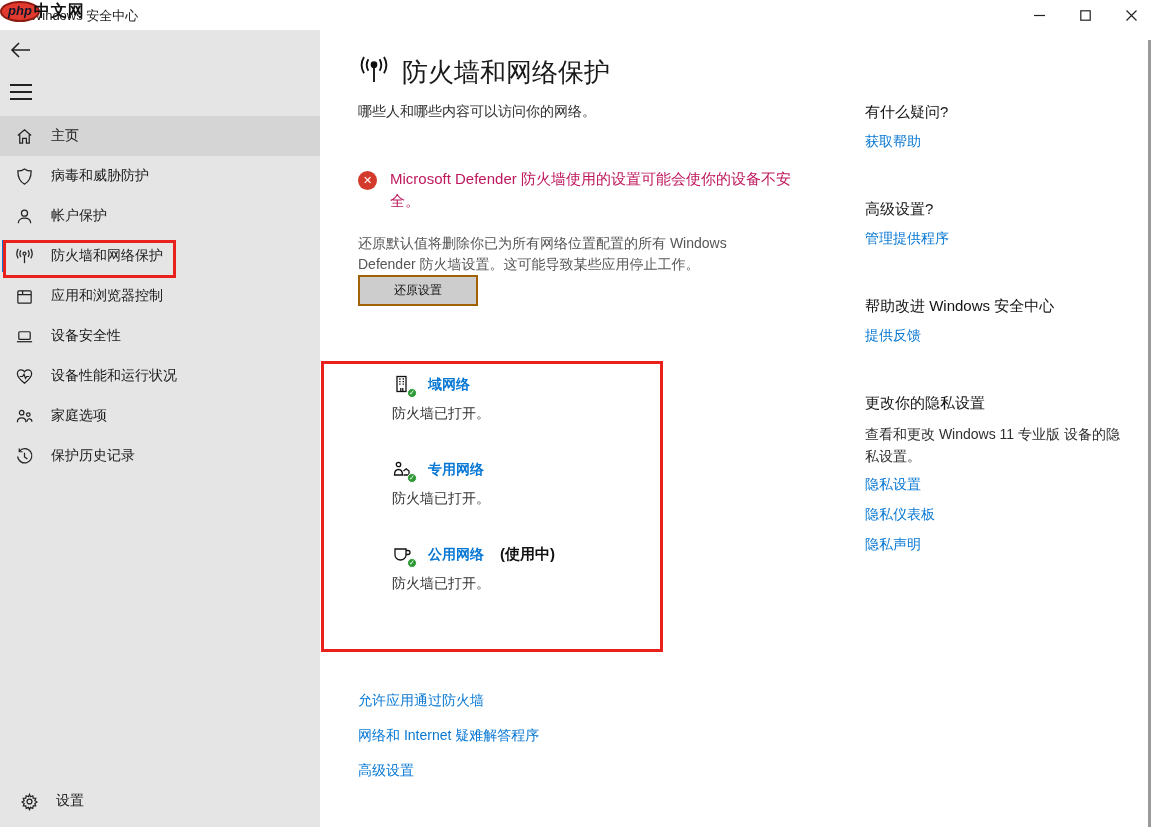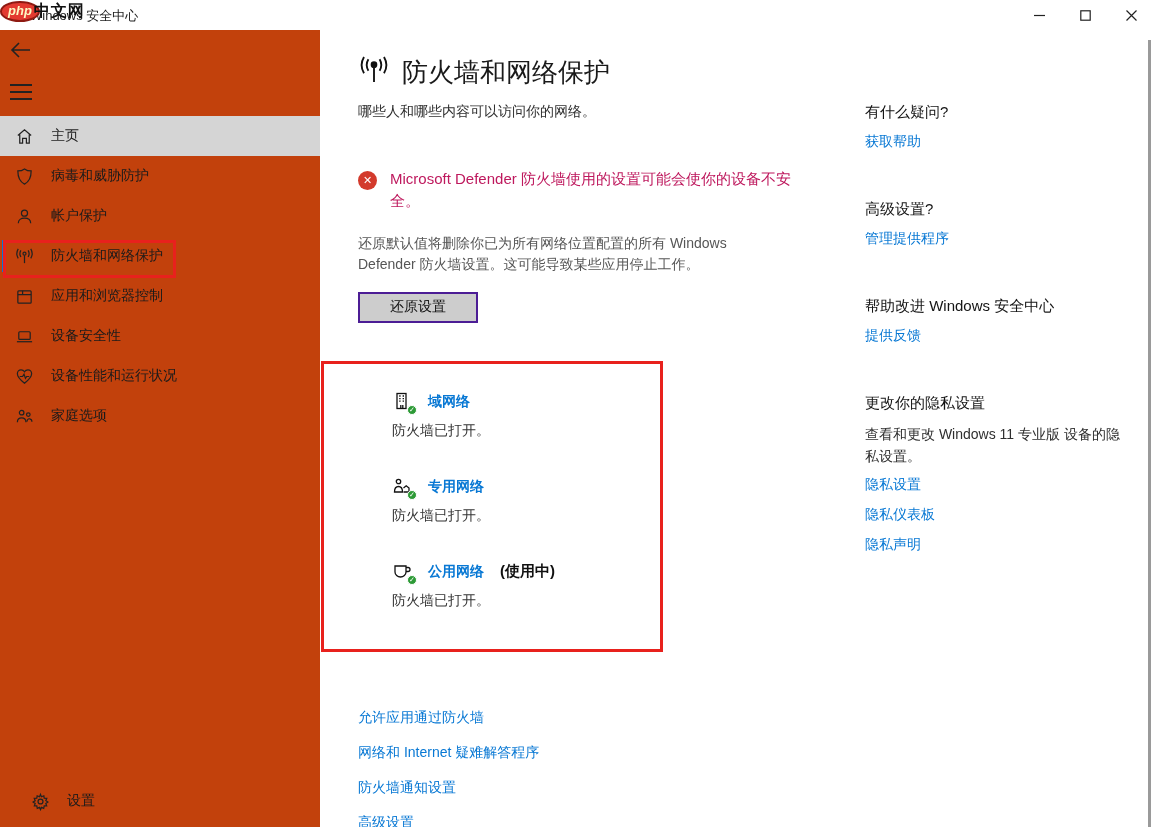--- a/index.html
+++ b/index.html
@@ -1,52 +1,52 @@
 <!DOCTYPE html>
 <html><head>
 <meta charset="utf-8">
 <style>
   * { margin:0; padding:0; box-sizing:border-box; }
   html,body { width:1154px; height:827px; overflow:hidden;
     font-family:"Liberation Sans","DejaVu Sans",sans-serif; background:#ffffff; color:#1b1b1b; }
   .titlebar { position:absolute; left:0; top:0; width:1154px; height:30px; background:#ffffff; z-index:30; }
   .title-base { position:absolute; left:30px; top:7px; font-size:13px; color:#1b1b1b; white-space:nowrap; }
   .wm { position:absolute; left:0; top:0; height:22px; display:flex; align-items:center; z-index:2; }
-  .wm-logo { display:inline-block; background:#e33a30; border:2px solid #8f1a12; color:#fef9c3;
+  .wm-logo { display:inline-block; background:#e33a30; border:2px solid #8f1a12; color:#0f172a;
     font-weight:bold; font-style:italic; font-size:13px; border-radius:50%; padding:1px 6px 2px 6px; line-height:14px; }
   .wm-text { font-size:16px; font-weight:bold; color:#111; margin-left:-6px; letter-spacing:1px; }
   .win-controls { position:absolute; right:0; top:0; height:30px; display:flex; }
   .win-btn { width:46px; height:30px; display:flex; align-items:center; justify-content:center;
     font-size:13px; color:#222; }
-  .sidebar { position:absolute; left:0; top:30px; width:320px; height:797px; background:#c2410c; }
+  .sidebar { position:absolute; left:0; top:30px; width:320px; height:797px; background:#e5e5e5; }
   .back-btn { margin:7px 0 0 9px; font-size:20px; width:28px; height:26px; display:flex; align-items:center; }
   .hamburger { margin:21px 0 0 10px; width:22px; height:16px; display:flex; flex-direction:column; justify-content:space-between; }
   .hamburger span { display:block; height:2px; background:#222; }
   .nav { margin-top:16px; }
   .nav-item { position:relative; height:40px; display:flex; align-items:center; padding-left:13px; font-size:14px; cursor:default; }
   .nav-item.selected-home { background:#d5d5d5; }
   .nav-item .accent { position:absolute; left:2px; top:4px; width:4px; height:32px; background:#0878d4; display:none; }
   .nav-item.current .accent { display:block; }
   .nav-icon { width:22px; height:22px; margin-right:16px; display:flex; align-items:center; justify-content:center; flex:0 0 22px; color:#222; }
   .nav-icon svg { width:19px; height:19px; stroke:#222; fill:none; stroke-width:1.3; }
-  .settings-item { position:absolute; left:16px; bottom:9px; width:320px; height:34px; display:flex; align-items:center; padding-left:13px; font-size:14px; }
+  .settings-item { position:absolute; left:5px; bottom:9px; width:320px; height:34px; display:flex; align-items:center; padding-left:13px; font-size:14px; }
   .red-box-sidebar { position:absolute; left:3px; top:240px; width:173px; height:38px; border:3px solid #e8211d; z-index:20; pointer-events:none; }
   .red-box-main { position:absolute; left:321px; top:361px; width:342px; height:291px; border:3px solid #e8211d; z-index:20; pointer-events:none; }
   .main { position:absolute; left:320px; top:30px; width:560px; height:797px; background:#fff; padding:24px 0 0 38px; }
   .page-title-row { display:flex; align-items:center; gap:12px; }
   .page-title-icon svg { width:32px; height:32px; }
   .page-title { font-size:26px; font-weight:500; color:#191919; }
   .page-subtitle { margin-top:13px; font-size:14px; color:#2f2f2f; }
   .alert-row { margin-top:47px; display:flex; gap:13px; width:452px; }
   .alert-icon { flex:0 0 19px; width:19px; height:19px; margin-top:3px; background:#d33a2c; border-radius:50%;
     color:#fff; font-size:11px; font-weight:bold; display:flex; align-items:center; justify-content:center; line-height:1; }
   .alert-text { font-size:15px; color:#be185d; line-height:1.45; }
   .restore-desc { margin-top:21px; width:408px; font-size:14px; color:#565656; line-height:1.5; }
-  .restore-btn { margin-top:17px; width:120px; height:31px; background:#cdcdcd; border:2px solid #4c1d95;
-    font-size:14px; color:#111; font-family:inherit; }
+  .restore-btn { width:120px; height:31px; background:#cdcdcd; border:2px solid #a16207;
+    font-size:12px; color:#111; font-family:inherit; }
   .net-box { margin-left:-37px; margin-top:42px; width:280px; height:291px; padding:26px 0 0 71px; }
   .net-block { margin-bottom:36px; }
   .net-head { display:flex; align-items:center; gap:14px; }
   .net-icon { position:relative; width:22px; height:22px; }
   .net-icon svg { width:20px; height:20px; }
   .net-badge { position:absolute; right:-3px; bottom:-2px; width:10px; height:10px; background:#2d9a36; border-radius:50%;
     color:#fff; font-size:7px; display:flex; align-items:center; justify-content:center; line-height:1; border:1px solid #fff; }
   .net-name { font-size:17px; font-weight:600; color:#0878d4; }
   .net-suffix { font-size:15px; font-weight:600; color:#111; margin-left:2px; }
   .net-status { margin-top:9px; font-size:14px; color:#333; }
@@ -183,20 +183,31 @@
         <svg viewBox="0 0 20 20">
             <circle cx="7" cy="6" r="2.4"></circle>
             <circle cx="14" cy="8" r="1.9"></circle>
             <path d="M2.5 16 C2.5 13 4.5 11.4 7 11.4 C9.5 11.4 11.5 13 11.5 16"></path>
             <path d="M12.5 15.5 C12.8 13.3 14 12.2 15.5 12.4 C16.8 12.6 17.8 13.6 17.8 15.5"></path>
           </svg>
       </span>
       <span>家庭选项</span>
     </div>
 
+    <div class="nav-item">
+
+      <span class="nav-icon">
+        <svg viewBox="0 0 20 20">
+            <path d="M4.5 4.5 A7.5 7.5 0 1 1 2.8 10"></path>
+            <path d="M4.5 1.5 V5 H8"></path>
+            <path d="M10 6 V10.5 L13 12.5"></path>
+          </svg>
+      </span>
+      <span>保护历史记录</span>
+    </div>
   </div>
 
   <div class="settings-item">
     <span class="nav-icon">
       <svg viewBox="0 0 20 20">
           <circle cx="10" cy="10" r="2.6"></circle>
           <path d="M10 2.5 L11 5 L13.5 4 L13.9 6.6 L16.6 6.7 L15.6 9.1 L17.8 10.6 L15.6 12.1 L16.5 14.6 L13.9 14.7 L13.4 17.3 L11 16.2 L10 18.5 L9 16.2 L6.6 17.3 L6.1 14.7 L3.5 14.6 L4.4 12.1 L2.2 10.6 L4.4 9.1 L3.4 6.6 L6.1 6.5 L6.5 4 L9 5 Z"></path>
         </svg>
     </span>
     <span>设置</span>
@@ -270,21 +281,20 @@
         <a class="net-name link">公用网络</a>
         <span class="net-suffix">(使用中)</span>
       </div>
       <div class="net-status">防火墙已打开。</div>
     </div>
   </div>
 
   <div class="foot-links">
     <a class="link">允许应用通过防火墙</a>
     <a class="link">网络和 Internet 疑难解答程序</a>
-    <a class="link">防火墙通知设置</a>
     <a class="link">高级设置</a>
   </div>
 </div>
 
 <div class="aside">
   <div class="aside-section">
     <div class="aside-heading">有什么疑问?</div>
     <a class="link aside-link">获取帮助</a>
   </div>
   <div class="aside-section">

